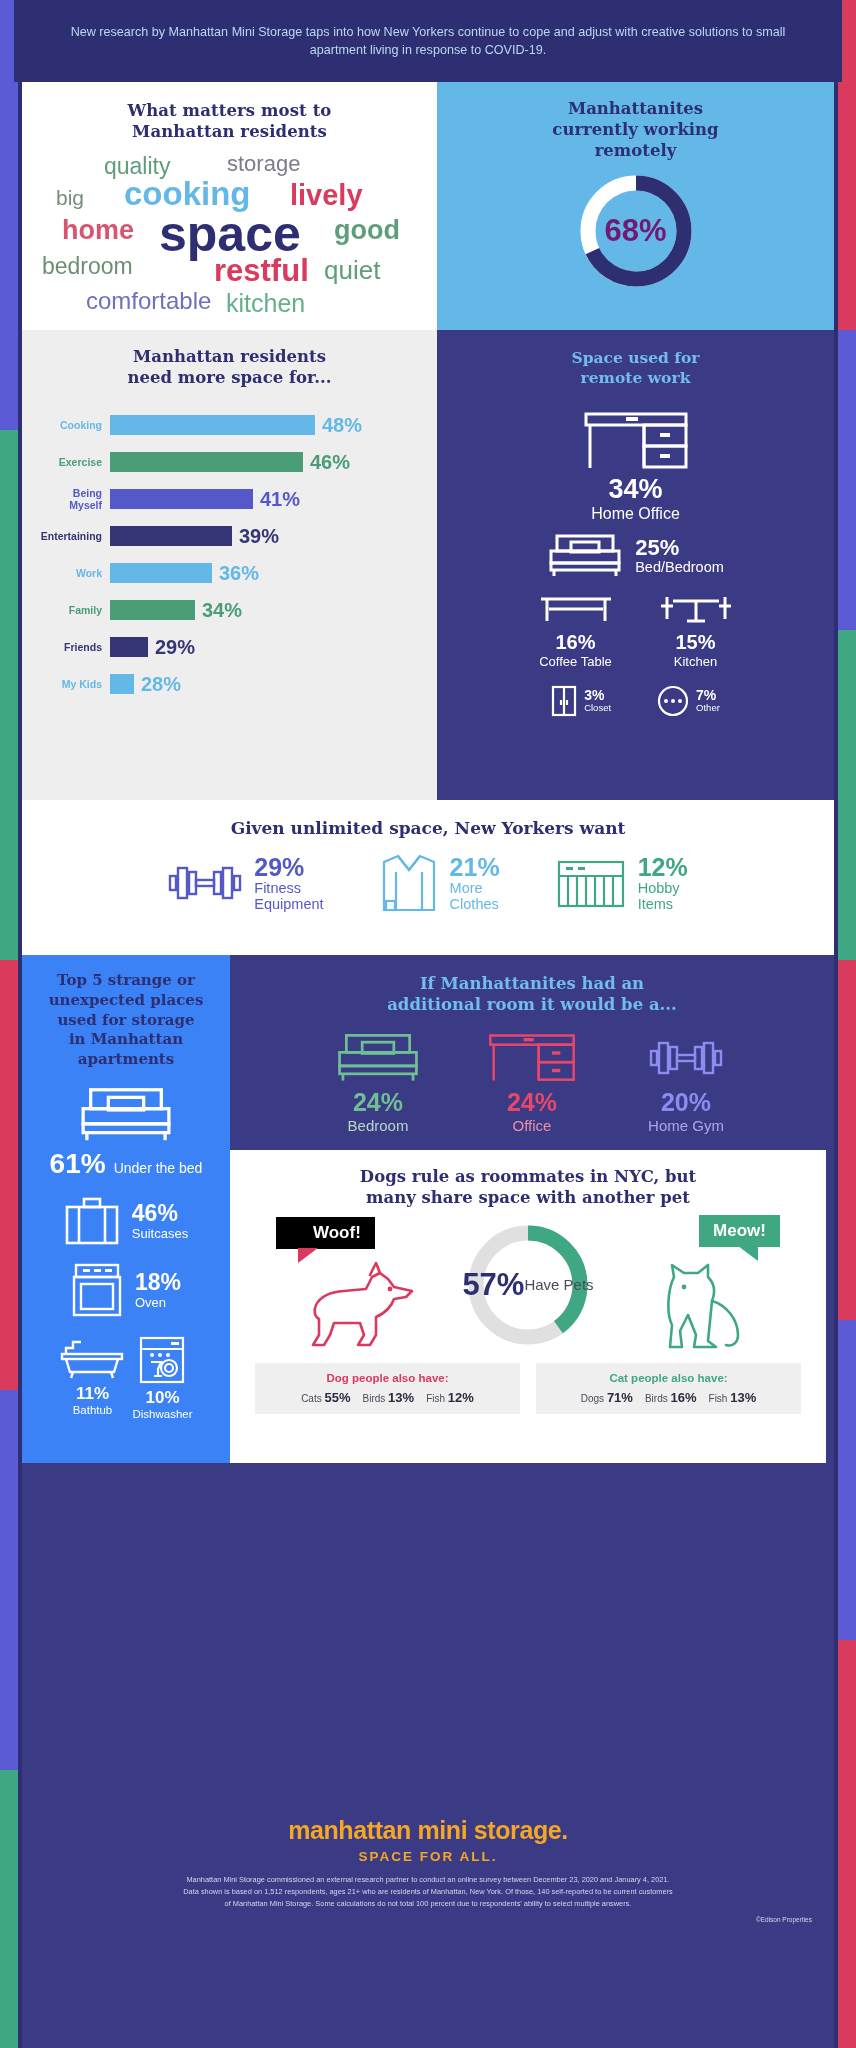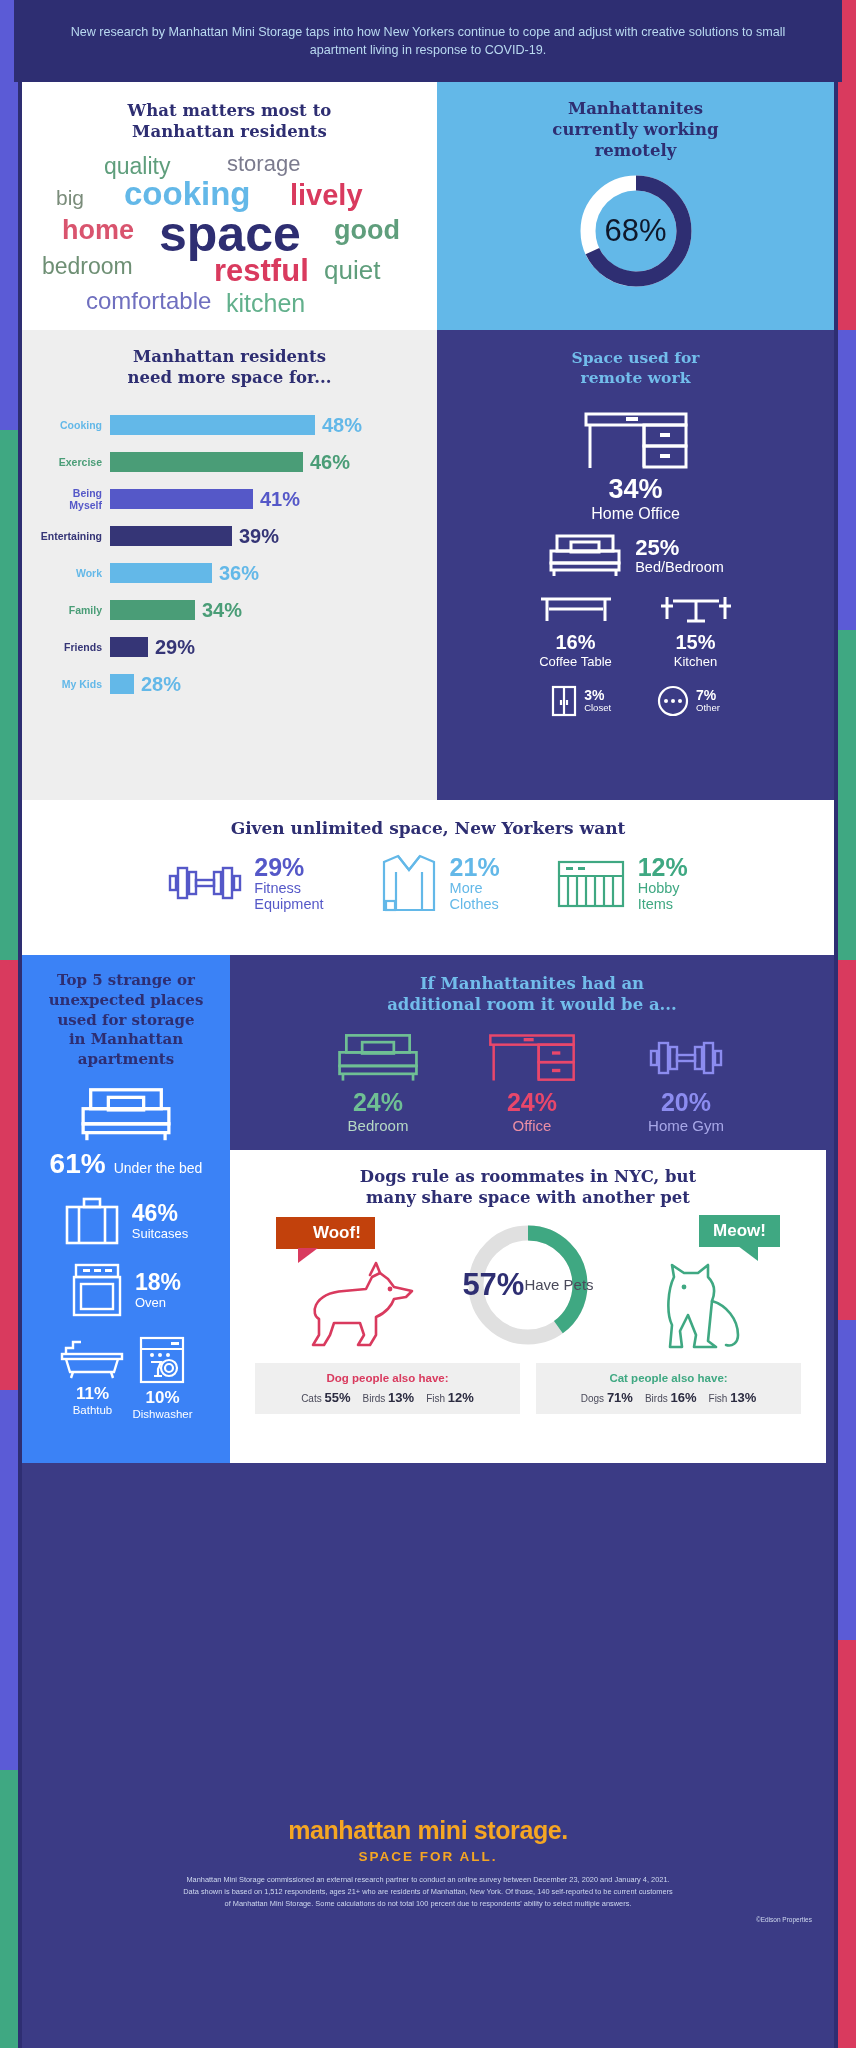--- a/index.html
+++ b/index.html
@@ -58,21 +58,21 @@
     width: 397px; background: #63b8e8; padding-top: 16px;
     display: flex; flex-direction: column; align-items: center;
   }
   .rw-title {
     color: #2e2e72; font-weight: 700; font-size: 16.5px; text-align: center;
     line-height: 1.28; font-family: "DejaVu Serif", serif;
   }
   .donut-wrap { position: relative; margin-top: 8px; width: 124px; height: 124px; }
   .donut-num {
     position: absolute; inset: 0; display: flex; align-items: center;
-    justify-content: center; color: #0f172a; font-weight: 400; font-size: 31px;
+    justify-content: center; color: #701a75; font-weight: 700; font-size: 31px;
   }
 
   
   .bars-card { top: 330px; height: 470px; background: #eeeeee; display: flex; }
   .bars-left { width: 415px; padding: 16px 14px 0 0; }
   .bars-title {
     text-align: center; color: #2e2e72; font-weight: 700; font-size: 16.5px;
     line-height: 1.3; font-family: "DejaVu Serif", serif; padding-left: 14px;
   }
   .bar-rows { margin-top: 18px; }
@@ -130,21 +130,21 @@
 
   
   .pets-card {
     position:absolute; left: 230px; top: 1150px; width: 596px; height: 313px;
     background: #fff; padding: 16px 14px 0 14px;
   }
   .pets-title { text-align:center; color:#2e2e72; font-weight:700; font-size:16.5px;
                 line-height:1.3; font-family:"DejaVu Serif", serif; }
   .pets-body { display:flex; align-items:center; justify-content:center; gap:6px; margin-top:6px; }
   .bubble { position: relative; padding: 6px 14px; color:#fff; font-weight:700; font-size:17px; }
-  .bubble.dog { background:#c2410c;padding-left:37px; }
+  .bubble.dog { background:#000000;padding-left:37px; }
   .bubble.cat { background:#3fa882; }
   .bubble.dog:after {
     content:""; position:absolute; left:22px; bottom:-14px; width:0; height:0;
     border-left:0 solid transparent; border-right:20px solid transparent;
     border-top:15px solid #d93a5e;
   }
   .bubble.cat:after {
     content:""; position:absolute; right:22px; bottom:-14px; width:0; height:0;
     border-right:0 solid transparent; border-left:20px solid transparent;
     border-top:15px solid #3fa882;

